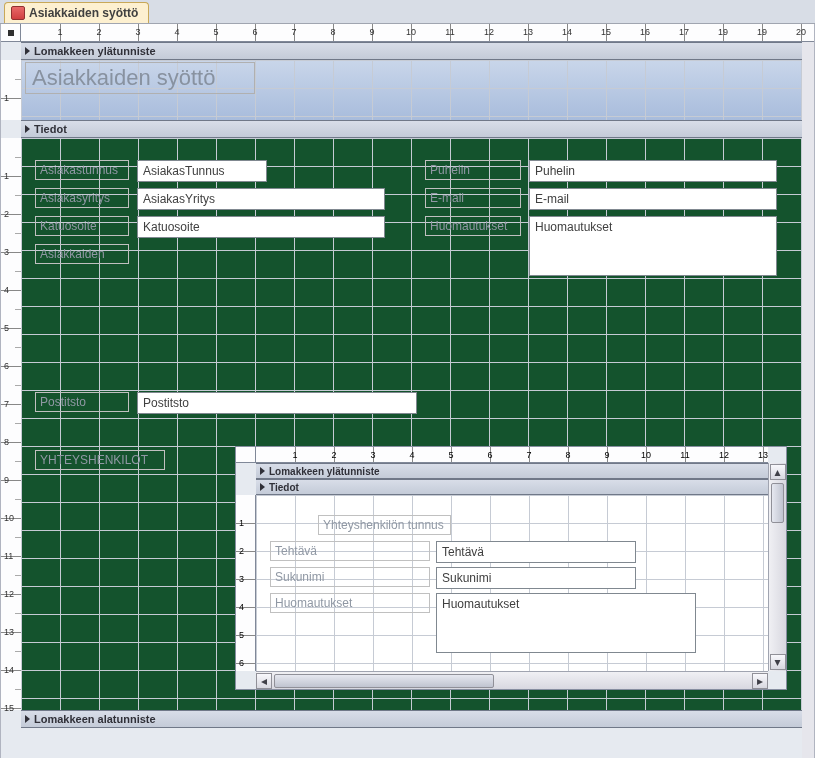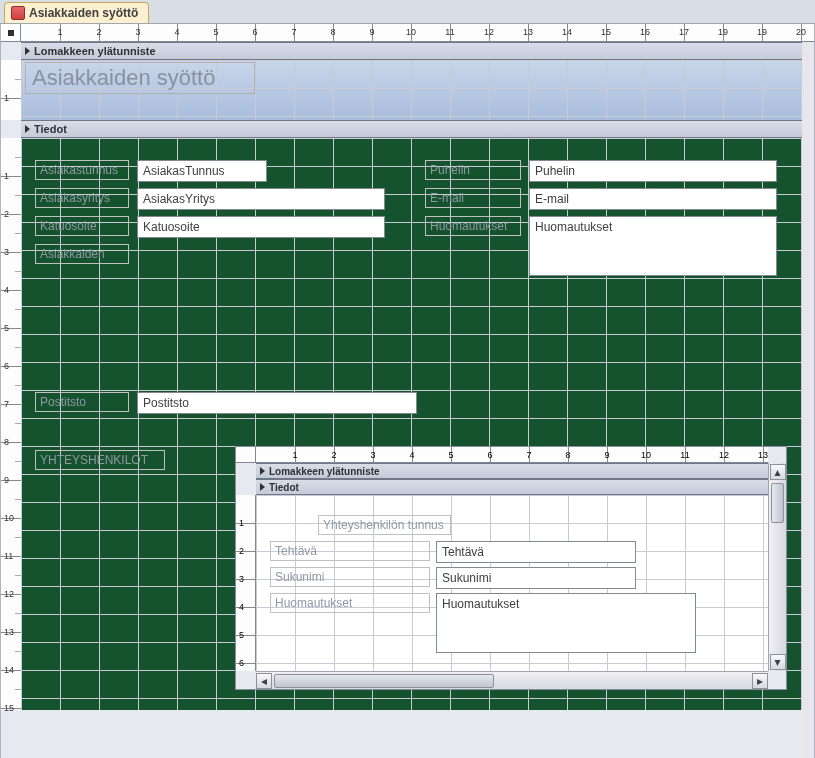--- a/index.html
+++ b/index.html
@@ -414,13 +414,16 @@
       <div class="sub-hscroll">
         <div class="sb-btn">◂</div>
         <div class="sb-track">
           <div class="sb-thumb" style="left:2px; width:220px;"></div>
         </div>
         <div class="sb-btn">▸</div>
       </div>
     </div>
   </div>
 
+  <div class="section-bar" style="top:686px;">
+    <span>Lomakkeen alatunniste</span>
+  </div>
 </div>
 
 </body></html>

